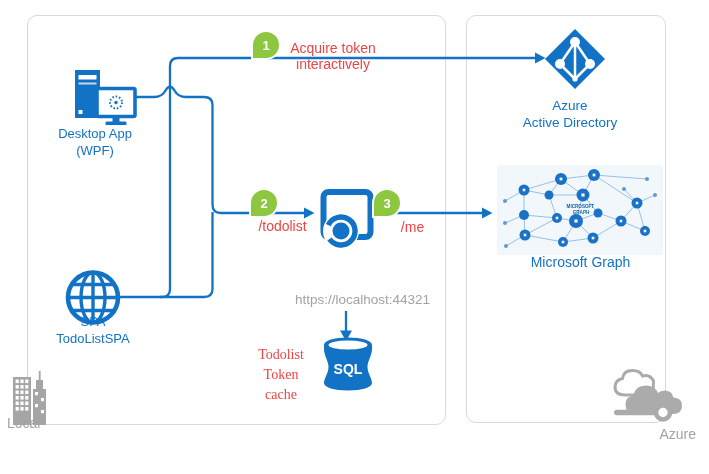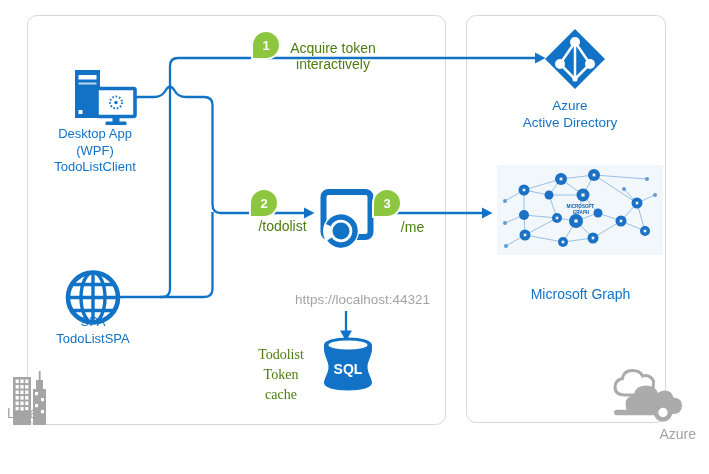--- a/index.html
+++ b/index.html
@@ -2,21 +2,21 @@
 <html><head>
 <meta charset="utf-8">
 <style>
   html,body{margin:0;padding:0;background:#fff;}
   #canvas{position:relative;width:709px;height:474px;background:#fff;overflow:hidden;
           font-family:"Liberation Sans",sans-serif;}
   .zone-box{position:absolute;border:1.6px solid #d8d8d8;border-radius:10px;background:transparent;z-index:0;}
   #connectors{position:absolute;left:0;top:0;z-index:1;pointer-events:none;}
   .icon{position:absolute;z-index:2;}
   .lbl{position:absolute;z-index:2;text-align:center;color:#1273c6;font-size:13px;line-height:16.5px;}
-  .lbl-green{position:absolute;z-index:2;text-align:center;color:#4d7c0f;font-size:14px;line-height:16px;}
+  .lbl-green{position:absolute;z-index:2;text-align:center;color:#ef4444;font-size:14px;line-height:16px;}
   .lbl-gray{position:absolute;z-index:2;text-align:right;color:#a3a3a3;font-size:13px;line-height:15px;}
   .badge{position:absolute;z-index:3;width:26px;height:26px;background:#8dc63f;
          border:2px solid #fff;box-sizing:content-box;
          border-radius:50% 50% 50% 0;
          color:#fff;font-size:13px;font-weight:bold;
          display:flex;align-items:center;justify-content:center;}
   .sql-green{line-height:20px;}
 </style>
 </head>
 <body>
@@ -54,21 +54,20 @@
     <rect x="9.5" y="48" width="4" height="4" fill="#fff"></rect>
     <rect x="28" y="26.5" width="38" height="28" rx="1.5" fill="#fff" stroke="#1273c6" stroke-width="3.6"></rect>
     <circle cx="47" cy="40.5" r="6" fill="none" stroke="#1273c6" stroke-width="2" stroke-dasharray="1.6 1.8"></circle>
     <circle cx="47" cy="40.5" r="1.7" fill="#1273c6"></circle>
     <rect x="43.5" y="54.5" width="7" height="5.5" fill="#1273c6"></rect>
     <rect x="36.5" y="59.5" width="21" height="3.6" rx="1.2" fill="#1273c6"></rect>
   </svg>
   <div class="lbl" style="left:20px;top:126px;width:150px;">
     <div>Desktop App</div>
     <div>(WPF)</div>
-    <div>TodoListClient</div>
   </div>
 
   <svg class="icon" style="left:64px;top:268px;" width="58" height="59" viewBox="0 0 58 59">
     <circle cx="29" cy="29.5" r="25" fill="#fff" stroke="#1273c6" stroke-width="4.6"></circle>
     <ellipse cx="29" cy="29.5" rx="12" ry="25" fill="none" stroke="#1273c6" stroke-width="3.4"></ellipse>
     <line x1="29" y1="4.5" x2="29" y2="54.5" stroke="#1273c6" stroke-width="3.4"></line>
     <line x1="4" y1="29.5" x2="54" y2="29.5" stroke="#1273c6" stroke-width="3.4"></line>
     <line x1="7.8" y1="16.5" x2="50.2" y2="16.5" stroke="#1273c6" stroke-width="3.4"></line>
     <line x1="7.8" y1="42.5" x2="50.2" y2="42.5" stroke="#1273c6" stroke-width="3.4"></line>
   </svg>
@@ -177,21 +176,21 @@
       <rect x="25.7" y="23.7" width="2.6" height="2.6"></rect>
         <rect x="58.7" y="51.7" width="2.6" height="2.6"></rect>
       <rect x="64.7" y="75.7" width="2.6" height="2.6"></rect>
         <rect x="146.7" y="64.7" width="2.6" height="2.6"></rect>
     </g>
     <text text-anchor="middle" font-size="4.6" font-weight="bold" fill="#1261ad" font-family="Liberation Sans, sans-serif">
       <tspan x="84" y="43">MICROSOFT</tspan>
       <tspan x="84" y="48.5">GRAPH</tspan>
     </text>
   </svg>
-  <div class="lbl" style="left:508px;top:254px;width:145px;font-size:14px;margin-top:32px;">Microsoft Graph</div>
+  <div class="lbl" style="left:508px;top:254px;width:145px;font-size:14px;">Microsoft Graph</div>
 
   <svg class="icon" style="left:321px;top:335px;" width="54" height="58" viewBox="0 0 54 58">
     <path d="M3 10 C3 5.5 13 2.5 27 2.5 C41 2.5 51 5.5 51 10 L51 14 C51 20.5 46.5 26 46.5 32 C46.5 38 51 43.5 51 48 C51 52.5 41 55.5 27 55.5 C13 55.5 3 52.5 3 48 C3 43.5 7.5 38 7.5 32 C7.5 26 3 20.5 3 14 Z" fill="#1273c6"></path>
     <ellipse cx="27" cy="10" rx="19.5" ry="4.6" fill="#fff"></ellipse>
     <text x="27" y="38.5" text-anchor="middle" font-size="14" font-weight="bold" fill="#fff" font-family="Liberation Sans, sans-serif">SQL</text>
   </svg>
   <div class="lbl-green sql-green" style="left:246px;top:345px;width:70px;font-family:Liberation Serif, serif;">
     <div>Todolist</div>
     <div>Token</div>
     <div>cache</div>
@@ -233,21 +232,21 @@
     <rect x="26" y="20" width="13" height="36" fill="#a5a5a5"></rect>
     <rect x="29" y="11" width="7" height="10" fill="#a5a5a5"></rect>
     <rect x="31.8" y="2" width="1.8" height="10" fill="#a5a5a5"></rect>
     <g fill="#fff">
       <rect x="28" y="23" width="3" height="3.2"></rect>
         <rect x="34" y="29" width="3" height="3.2"></rect>
       <rect x="28" y="35" width="3" height="3.2"></rect>
         <rect x="34" y="41" width="3" height="3.2"></rect>
     </g>
   </svg>
-  <div class="lbl-gray" style="left:7px;top:406px;width:42px;text-align:left;font-size:14px;">Local</div>
+  <div class="lbl-gray" style="left:7px;top:416px;width:42px;text-align:left;font-size:14px;">Local</div>
 
   <svg class="icon" style="left:611px;top:365px;" width="74" height="58" viewBox="0 0 74 58">
     <path d="M14 30 Q4 30 4 22 Q4 15 11.5 13.5 Q12.5 5.5 21.5 5.5 Q29 5.5 31.5 11 Q39 9 42.5 16 L42 30 Z" fill="#fff" stroke="#ababab" stroke-width="3"></path>
     <path d="M25 49 Q14.5 49 14.5 39.5 Q14.5 31.5 22.5 30.5 Q24 20.5 35 20.5 Q44 20.5 47 28 Q49.5 25.5 53.5 25.5 Q61 25.5 62.5 32.5 Q71 33 71 40.5 Q71 49 62 49 Z" fill="#ababab"></path>
     <rect x="3" y="44.7" width="42" height="5.6" rx="2.8" fill="#ababab"></rect>
     <circle cx="52" cy="47.5" r="7" fill="#fff" stroke="#ababab" stroke-width="4.6"></circle>
   </svg>
   <div class="lbl-gray" style="left:644px;top:427px;width:52px;font-size:14px;">Azure</div>
 
 </div>

